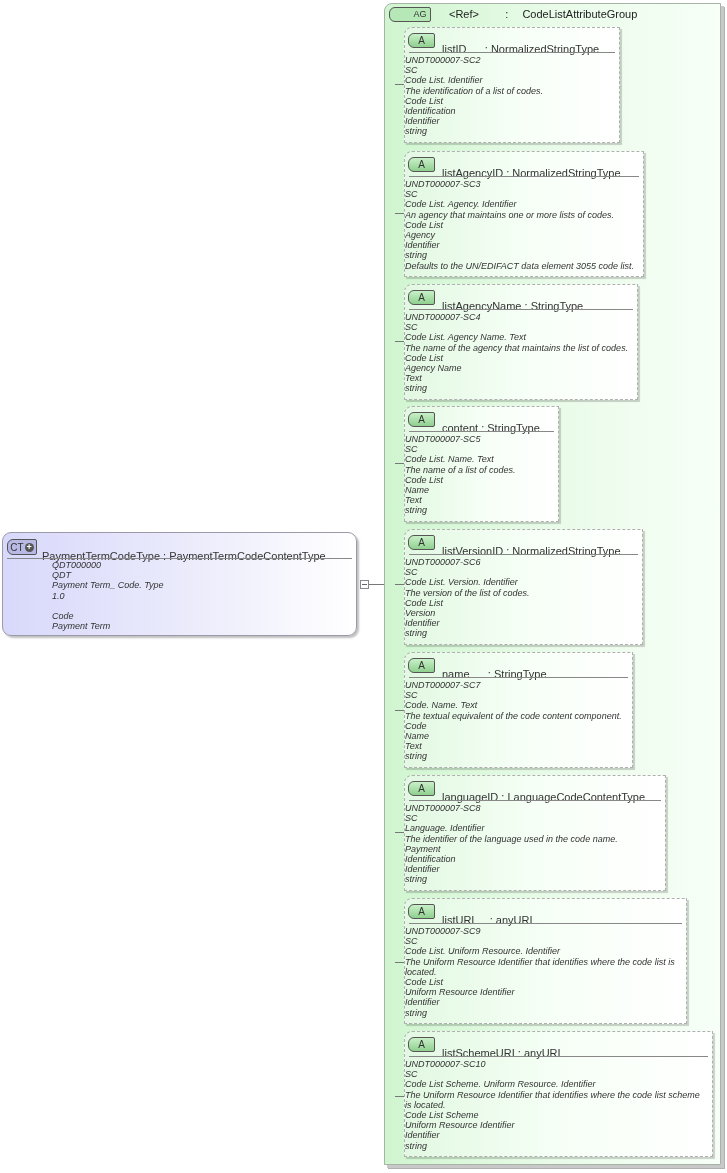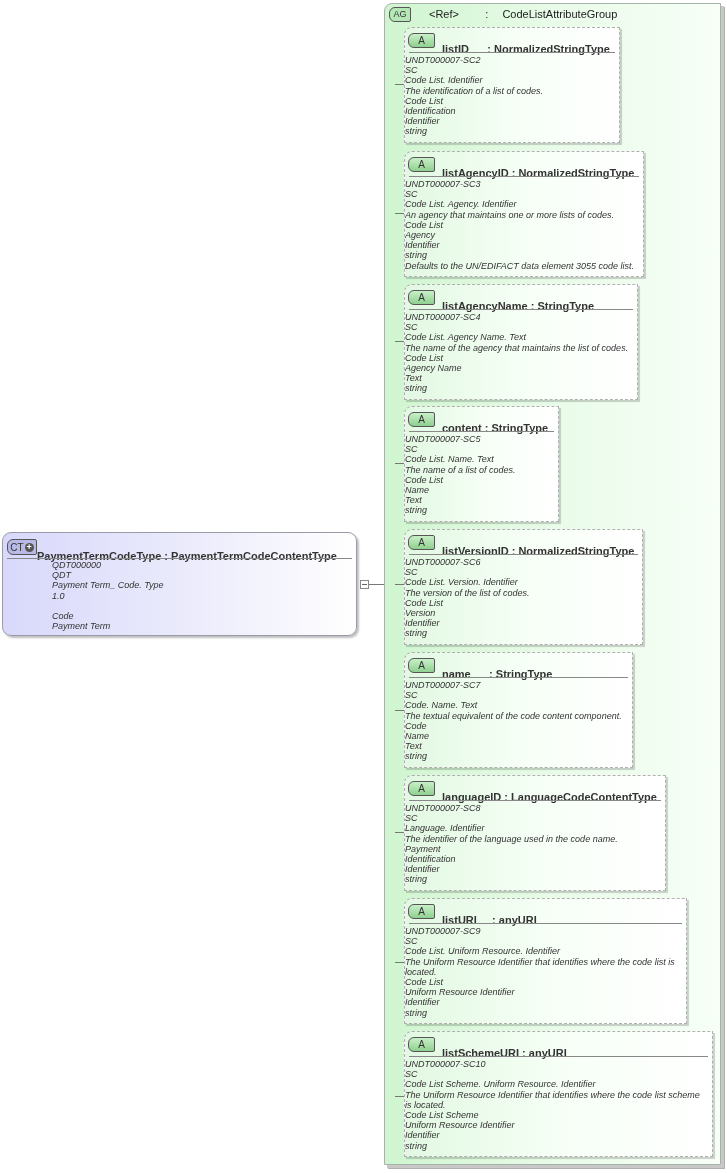--- a/index.html
+++ b/index.html
@@ -14,27 +14,27 @@
     position:absolute; left:2px; top:532px; width:355px; height:104px;
     border:1px solid #9a9aa8; border-radius:9px;
     background:linear-gradient(to right, #d8d8fb 0%, #ececfc 55%, #ffffff 100%);
     box-shadow:2px 2px 2px rgba(0,0,0,0.25);
     box-sizing:border-box;
   }
   .ct-header { position:absolute; left:4px; top:4px; right:4px; height:20px; display:flex; align-items:center; }
   .ct-badge {
     display:inline-flex; align-items:center; justify-content:center;
     width:28px; height:14px; border:1px solid #555; border-radius:6px 2px 2px 6px;
-    background:#b9b9e6; font-size:10px; color:#333; gap:1px;
+    background:#b9b9e6; font-size:10px; color:#333; margin-right:5px; gap:1px;
   }
   .ct-badge .plus {
     display:inline-block; width:9px; height:9px; border-radius:50%; background:#555;
     color:#fff; font-size:9px; line-height:9px; text-align:center; font-weight:bold;
   }
-  .title { font-size:11px; font-weight:bold; color:#333; white-space:pre;margin-top:18px; }
+  .title { font-size:11px; font-weight:normal; color:#333; white-space:pre;margin-top:18px; }
   .ct-sep { position:absolute; left:4px; right:4px; top:25px; border-top:1px solid #888; }
   .ct-body { position:absolute; left:6px; top:27px; font-size:9px; font-style:italic; line-height:10.2px; color:#333; }
   .ct-body div { white-space:pre; min-height:10.2px;margin-left:43px; }
 
   
   .collapse-btn {
     position:absolute; left:360px; top:580px; width:9px; height:9px;
     border:1px solid #888; background:#fff; box-sizing:border-box;
   }
   .collapse-btn::after { content:""; position:absolute; left:1px; right:1px; top:3px; border-top:1px solid #666; }
@@ -46,21 +46,21 @@
     position:absolute; left:384px; top:3px; width:337px; height:1162px;
     border:1px solid #a7b3a7; border-radius:8px 0 0 0;
     background:linear-gradient(to right, #cff5cf 0%, #e9fbe9 50%, #f7fff7 100%);
     box-shadow:3px 3px 0 #c8c8c8, 4px 4px 0 #b0b0b0;
     box-sizing:border-box;
   }
   .ag-header { position:absolute; left:389px; top:6px; height:16px; display:flex; align-items:center; }
   .ag-badge {
     display:inline-flex; align-items:center; justify-content:center;
     width:20px; height:13px; border:1px solid #555; border-radius:6px 2px 2px 6px;
-    background:#b6e7b6; font-size:9px; color:#333; margin-right:7px;
+    background:#b6e7b6; font-size:9px; color:#333; margin-right:7px;padding-left:20px;
   }
   .ag-title { font-size:11px; color:#222; white-space:pre;margin-left:11px; }
 
   
   .attr {
     position:absolute; left:404px;
     border:1px dashed #b0b0b0; border-radius:8px 0 0 0;
     background:linear-gradient(to right, #e2f8e2 0%, #f6fff6 50%, #ffffff 100%);
     box-shadow:2px 2px 1px rgba(0,0,0,0.18);
     box-sizing:border-box;

